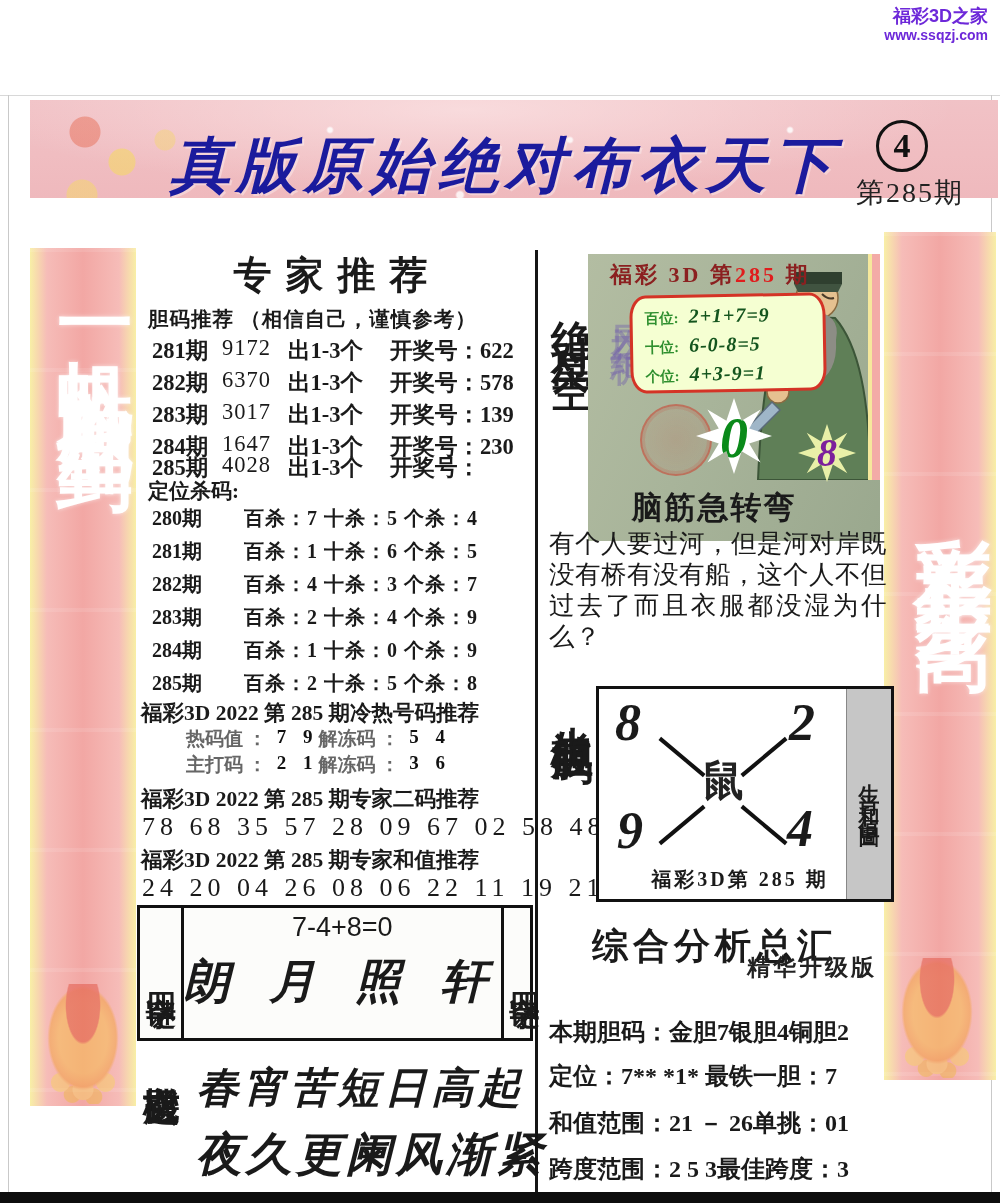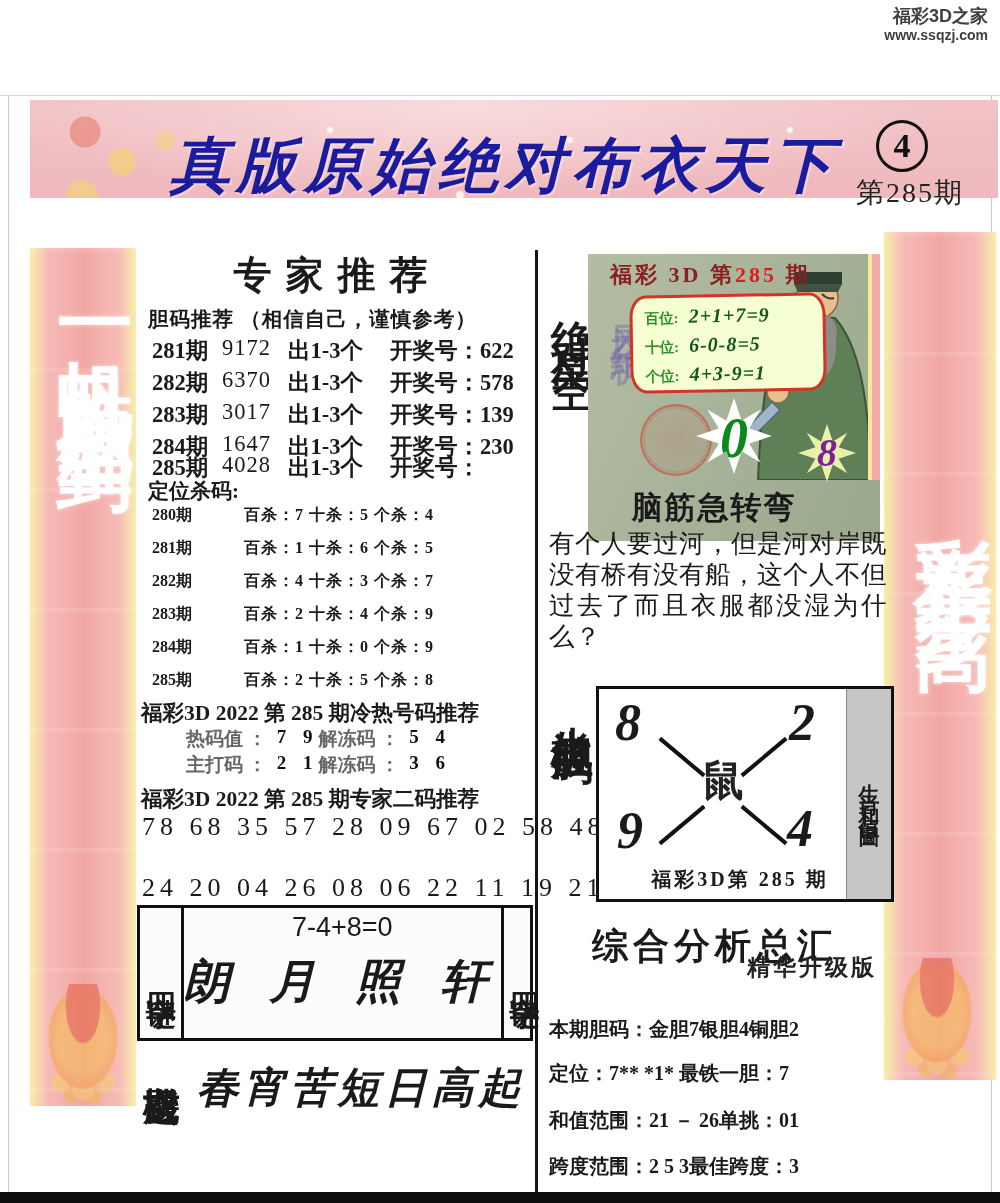--- a/index.html
+++ b/index.html
@@ -8,21 +8,21 @@
   .abs{position:absolute;}
   .sans{font-family:"Liberation Sans","DejaVu Sans",sans-serif;}
 
   
   .edge-left{left:8px;top:95px;width:1px;height:1108px;background:#c9c9c9;}
   .edge-right{left:991px;top:95px;width:1px;height:1108px;background:#c9c9c9;}
   .edge-top{left:0;top:95px;width:1000px;height:1px;background:#d8d8d8;}
   .bottom-bar{left:0;top:1192px;width:1000px;height:11px;background:#0d0d0d;}
 
   
-  .logo{right:12px;top:6px;text-align:right;color:#404040;line-height:1.15;}
+  .logo{right:12px;top:6px;text-align:right;color:#6d28d9;line-height:1.15;}
   .logo .l1{font-size:18px;font-weight:bold;}
   .logo .l2{font-size:14px;font-weight:bold;}
 
   
   .top-banner{left:30px;top:100px;width:968px;height:98px;
     background:
       radial-gradient(circle at 55px 32px, rgba(228,90,60,.40) 15px, transparent 16px),
       radial-gradient(circle at 92px 62px, rgba(244,214,110,.65) 13px, transparent 14px),
       radial-gradient(circle at 52px 95px, rgba(244,214,110,.55) 15px, transparent 16px),
       radial-gradient(circle at 98px 118px, rgba(228,90,60,.40) 13px, transparent 14px),
@@ -65,21 +65,21 @@
 
   
   .expert-title{left:140px;top:250px;width:395px;text-align:center;font-size:38px;font-weight:bold;letter-spacing:14px;}
   .danma-header{left:148px;top:305px;font-size:20.5px;font-weight:bold;letter-spacing:1px;}
   .drow{left:152px;width:382px;height:30px;font-size:22.5px;display:flex;white-space:nowrap;}
   .drow .c1{width:70px;font-weight:bold;}
   .drow .c2{width:66px;letter-spacing:1px;}
   .drow .c3{width:102px;font-weight:bold;}
   .drow .c4{flex:1;font-weight:bold;}
   .kill-label{left:148px;top:477px;font-size:21px;font-weight:bold;}
-  .krow{left:152px;width:382px;height:30px;font-size:16px;display:flex;white-space:nowrap;}
+  .krow{left:152px;width:382px;height:30px;font-size:20px;display:flex;white-space:nowrap;}
   .krow .c1{width:92px;font-weight:bold;}
   .krow .c2{flex:1;font-weight:bold;letter-spacing:1px;}
   .sec-title{left:141px;width:394px;font-size:21.5px;font-weight:bold;white-space:nowrap;}
   .chrow{left:186px;width:348px;font-size:19px;display:flex;white-space:nowrap;}
   .chrow .lab{color:#666;font-weight:bold;}
   .chrow .val{color:#111;margin-left:10px;letter-spacing:6px;font-weight:bold;}
   .chrow .lab2{color:#666;font-weight:bold;}
   .numline{left:142px;width:392px;font-size:26px;letter-spacing:5px;white-space:nowrap;}
 
   .riddle4-box{left:137px;top:905px;width:390px;height:130px;border:3px solid #111;display:flex;background:#fcfcfa;}
@@ -142,21 +142,21 @@
   .zcenter{position:absolute;left:0;top:64px;width:248px;text-align:center;font-size:42px;font-weight:bold;color:#222;}
   .zline{position:absolute;width:58px;height:4px;background:#111;}
   .zl1{left:54px;top:66px;transform:rotate(40deg);}
   .zl2{left:136px;top:66px;transform:rotate(-40deg);}
   .zl3{left:54px;top:134px;transform:rotate(-40deg);}
   .zl4{left:136px;top:134px;transform:rotate(40deg);}
   .zcaption{position:absolute;left:0;bottom:6px;width:248px;text-align:center;font-size:20px;font-weight:bold;letter-spacing:3px;padding-left:17px;}
 
   .summary-title{left:545px;top:922px;width:340px;text-align:center;font-size:36px;font-weight:bold;letter-spacing:5px;}
   .summary-sub{left:545px;top:952px;width:332px;text-align:right;font-size:23px;font-weight:bold;color:#222;letter-spacing:3px;}
-  .sline{left:549px;width:345px;font-size:20px;white-space:nowrap;font-weight:bold;}
+  .sline{left:549px;width:345px;font-size:24px;white-space:nowrap;font-weight:bold;}
   .sl1{top:1016px;} .sl2{top:1060px;} .sl3{top:1107px;} .sl4{top:1153px;}
 </style>
 </head>
 <body>
 
 <div id="page">
 
   <div class="abs edge-top"></div>
   <div class="abs edge-left"></div>
   <div class="abs edge-right"></div>
@@ -252,37 +252,39 @@
   </div>
   <div class="abs chrow" style="top:752px">
     <span class="lab">主打码 ：</span>
     <span class="val">2 1</span>
     <span class="lab2">解冻码 ：</span>
     <span class="val">3 6</span>
   </div>
 
   <div class="abs sec-title" style="top:784px">福彩3D 2022 第 285 期专家二码推荐</div>
   <div class="abs numline" style="top:812px">78  68  35  57  28  09  67  02  58  48</div>
+  <div class="abs sec-title" style="top:845px">福彩3D 2022 第 285 期专家和值推荐</div>
   <div class="abs numline" style="top:873px">24  20  04  26  08  06  22  11  19  21</div>
 
   <div class="abs riddle4-box">
     <div class="riddle4-side l">
       <span>四字谜</span>
     </div>
     <div class="riddle4-mid">
       <div class="riddle4-formula">7-4+8=0</div>
       <div class="riddle4-phrase">朗 月 照 轩</div>
     </div>
     <div class="riddle4-side r">
       <span>四字谜</span>
     </div>
   </div>
 
   <div class="abs mystery-label">玄機題</div>
   <div class="abs mystery-line m1">春宵苦短日高起</div>
+  <div class="abs mystery-line m2">夜久更阑风渐紧</div>
 
   <div class="abs divider"></div>
 
   <div class="abs starsky-label">绝对星空</div>
 
   <div class="abs art-box">
     <svg class="figure-svg" width="160" height="226" viewBox="0 0 160 226">
       <path d="M70,62 C52,84 42,130 38,226 L150,226 C150,150 140,92 115,64 Z" fill="#5f7f57" stroke="#3c5538" stroke-width="2"></path>
       <path d="M60,100 q-18,12 -22,30 l22,10 q8,-16 12,-28 z" fill="#567a50" stroke="#3c5538" stroke-width="2"></path>
       <circle cx="97" cy="44" r="21" fill="#e6c190" stroke="#8a6a40" stroke-width="1.5"></circle>

